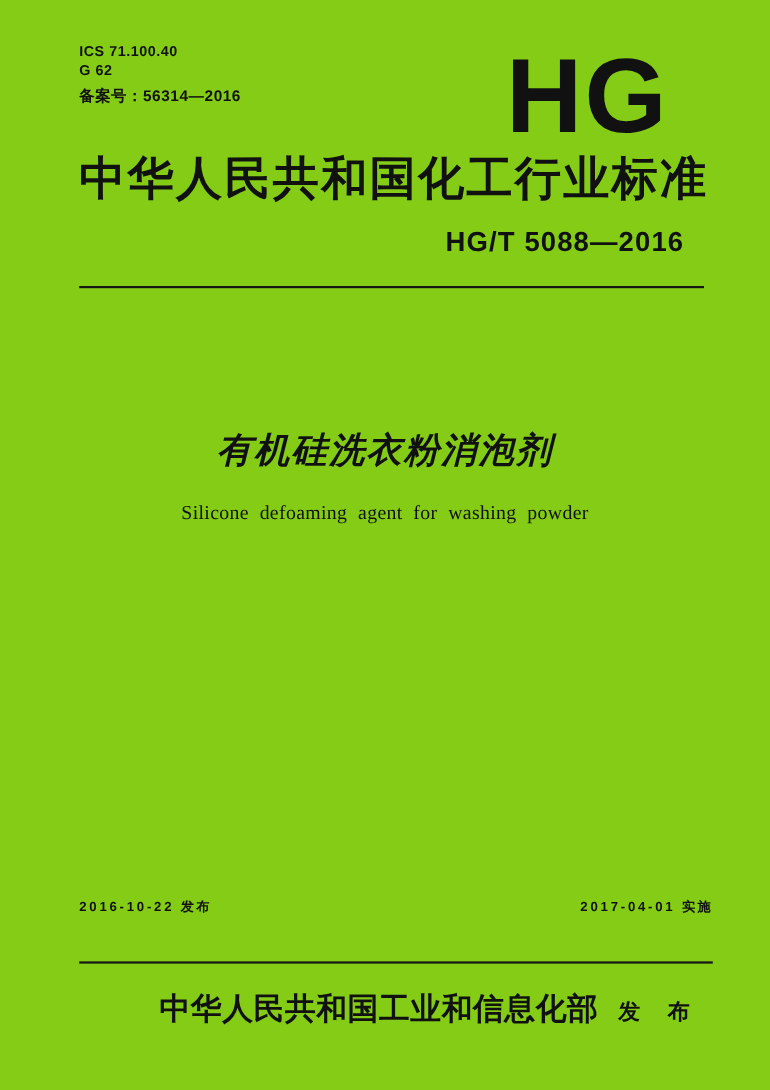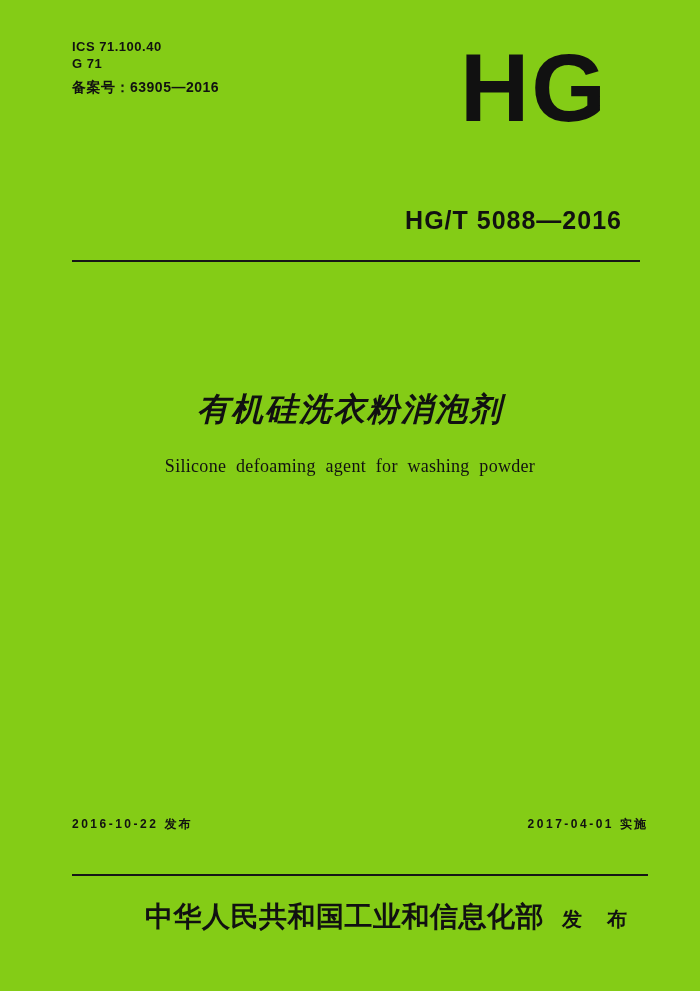--- a/index.html
+++ b/index.html
@@ -140,26 +140,27 @@
     margin-left: 18px;
   }
 </style>
 </head>
 <body>
 
 <div class="page">
 
   <div class="reg-block">
     <div>ICS 71.100.40</div>
-    <div>G 71</div>
-    <div class="record">备案号：63905—2016</div>
+    <div>G 62</div>
+    <div class="record">备案号：56314—2016</div>
   </div>
 
   <div class="hg-logo">HG</div>
 
+  <div class="std-title">中华人民共和国化工行业标准</div>
 
   <div class="std-no">HG/T 5088—2016</div>
 
   <div class="rule rule-top"></div>
 
   <h1 class="doc-title">有机硅洗衣粉消泡剂</h1>
 
   <div class="doc-subtitle">Silicone defoaming agent for washing powder</div>
 
   <div class="dates-row">

